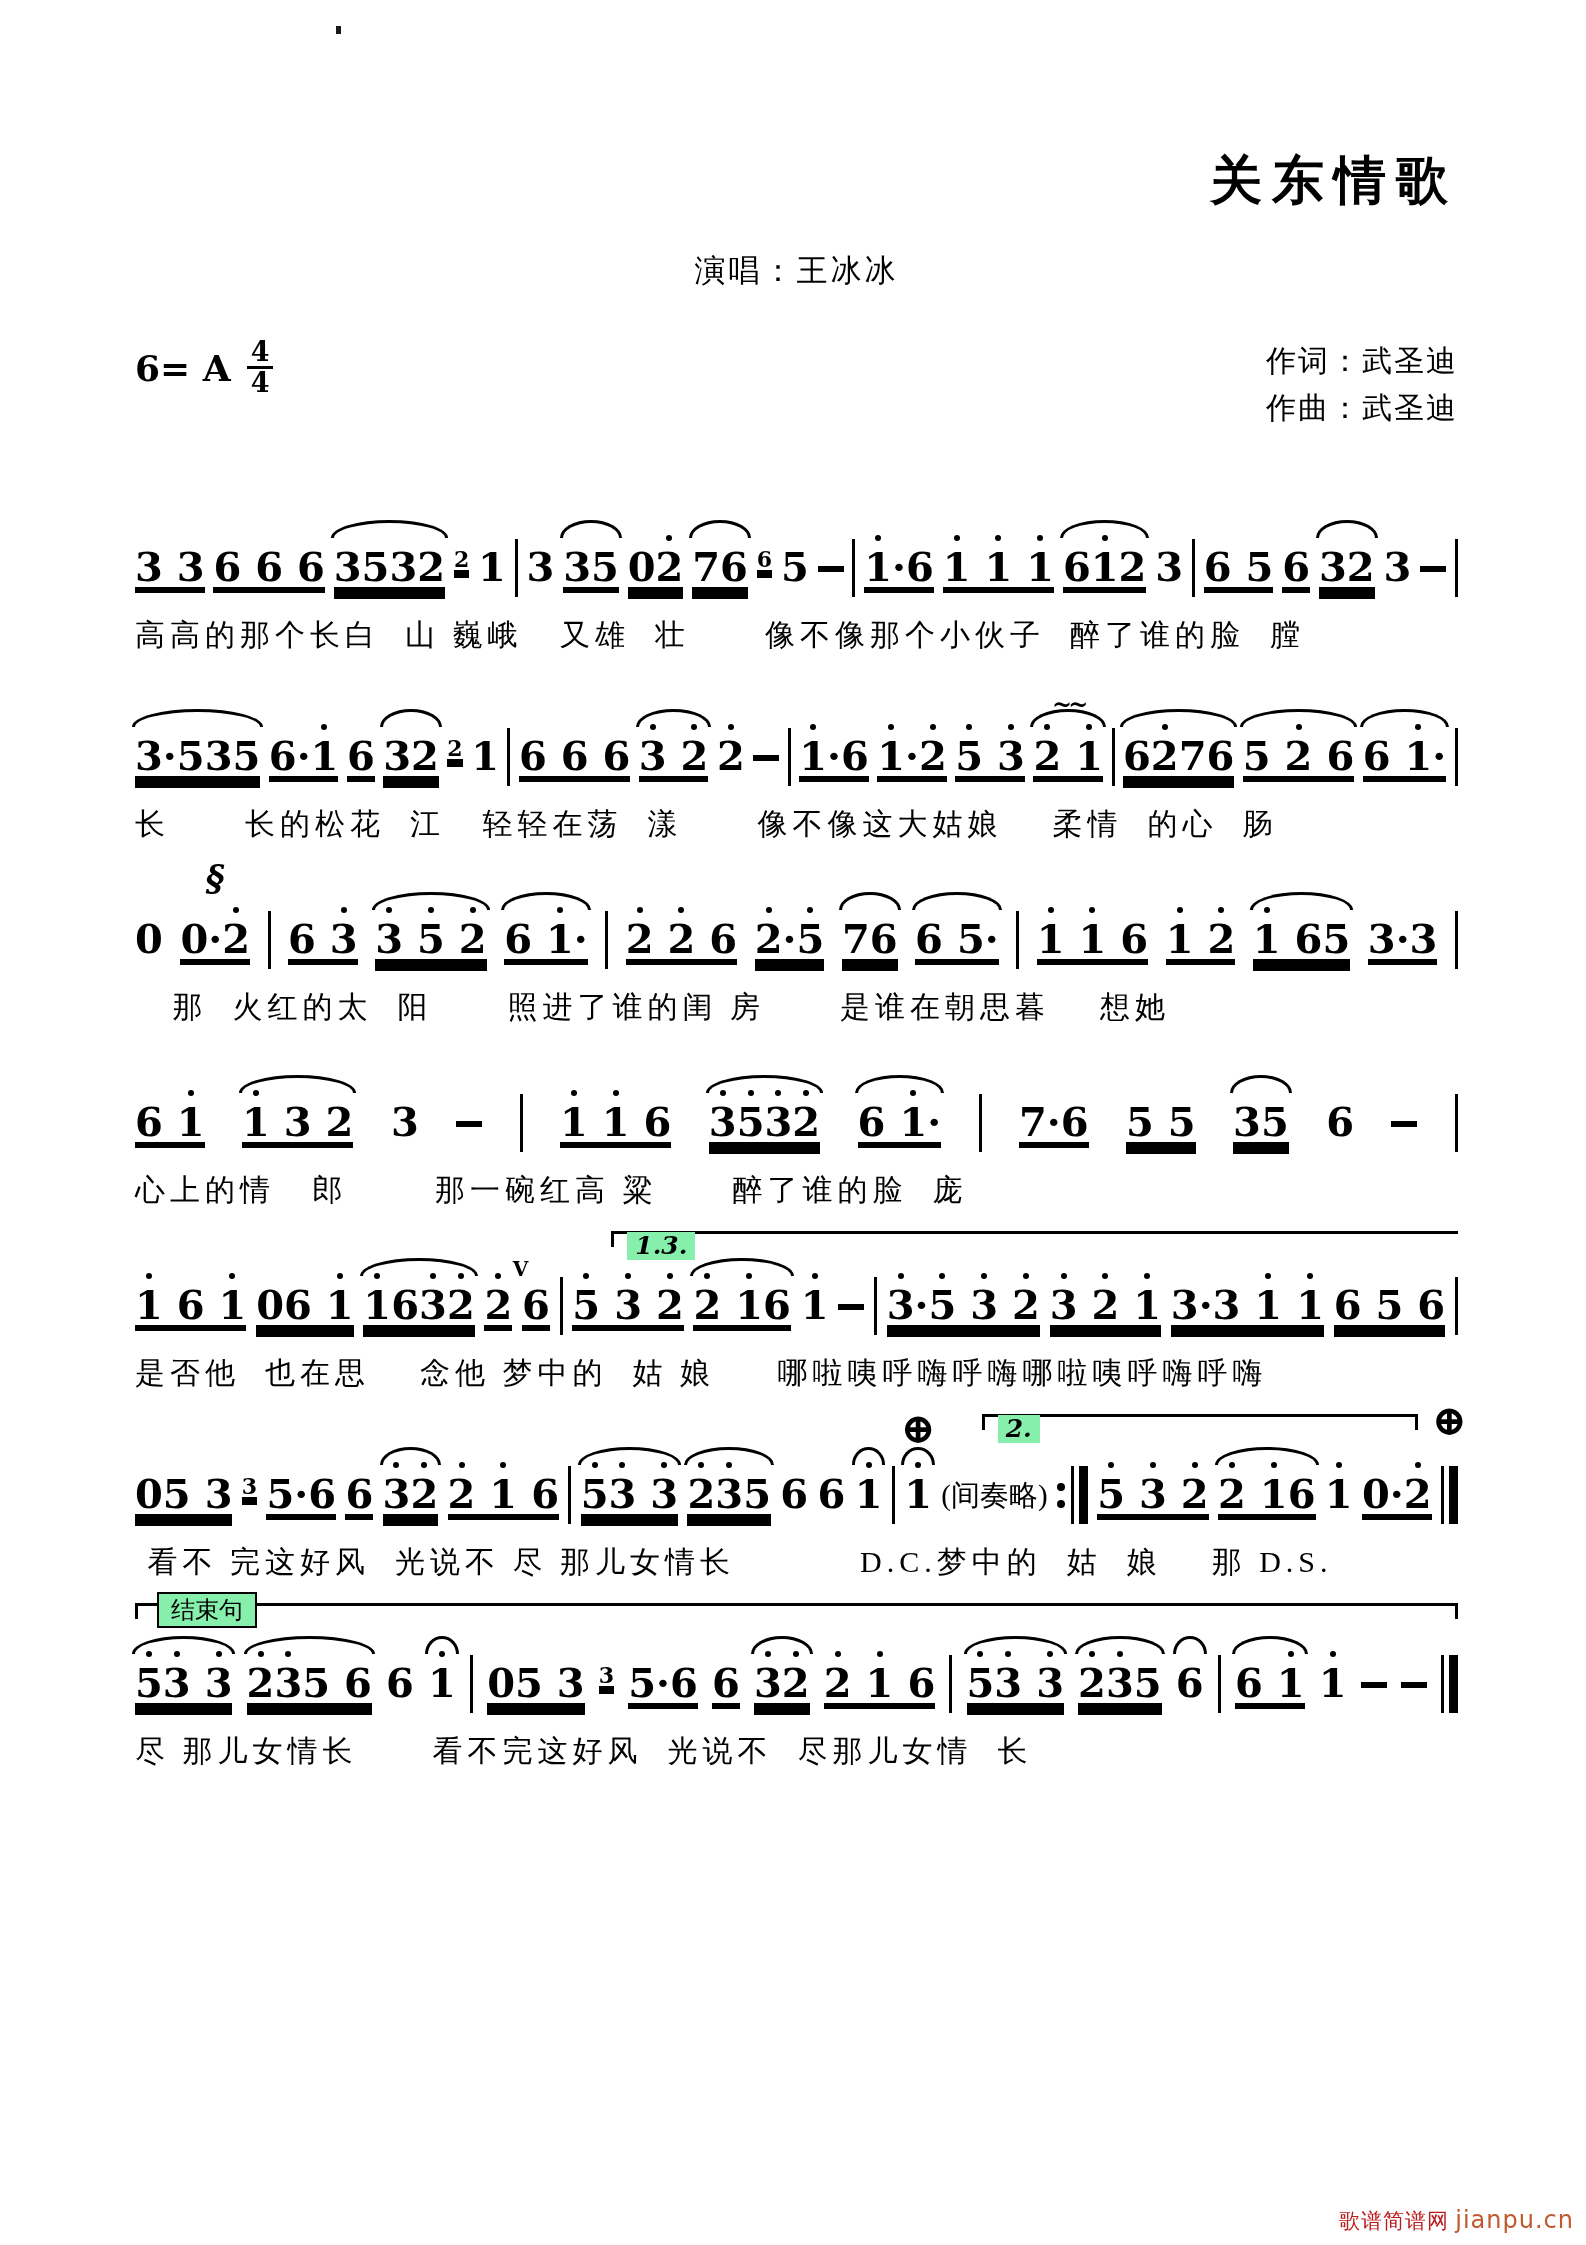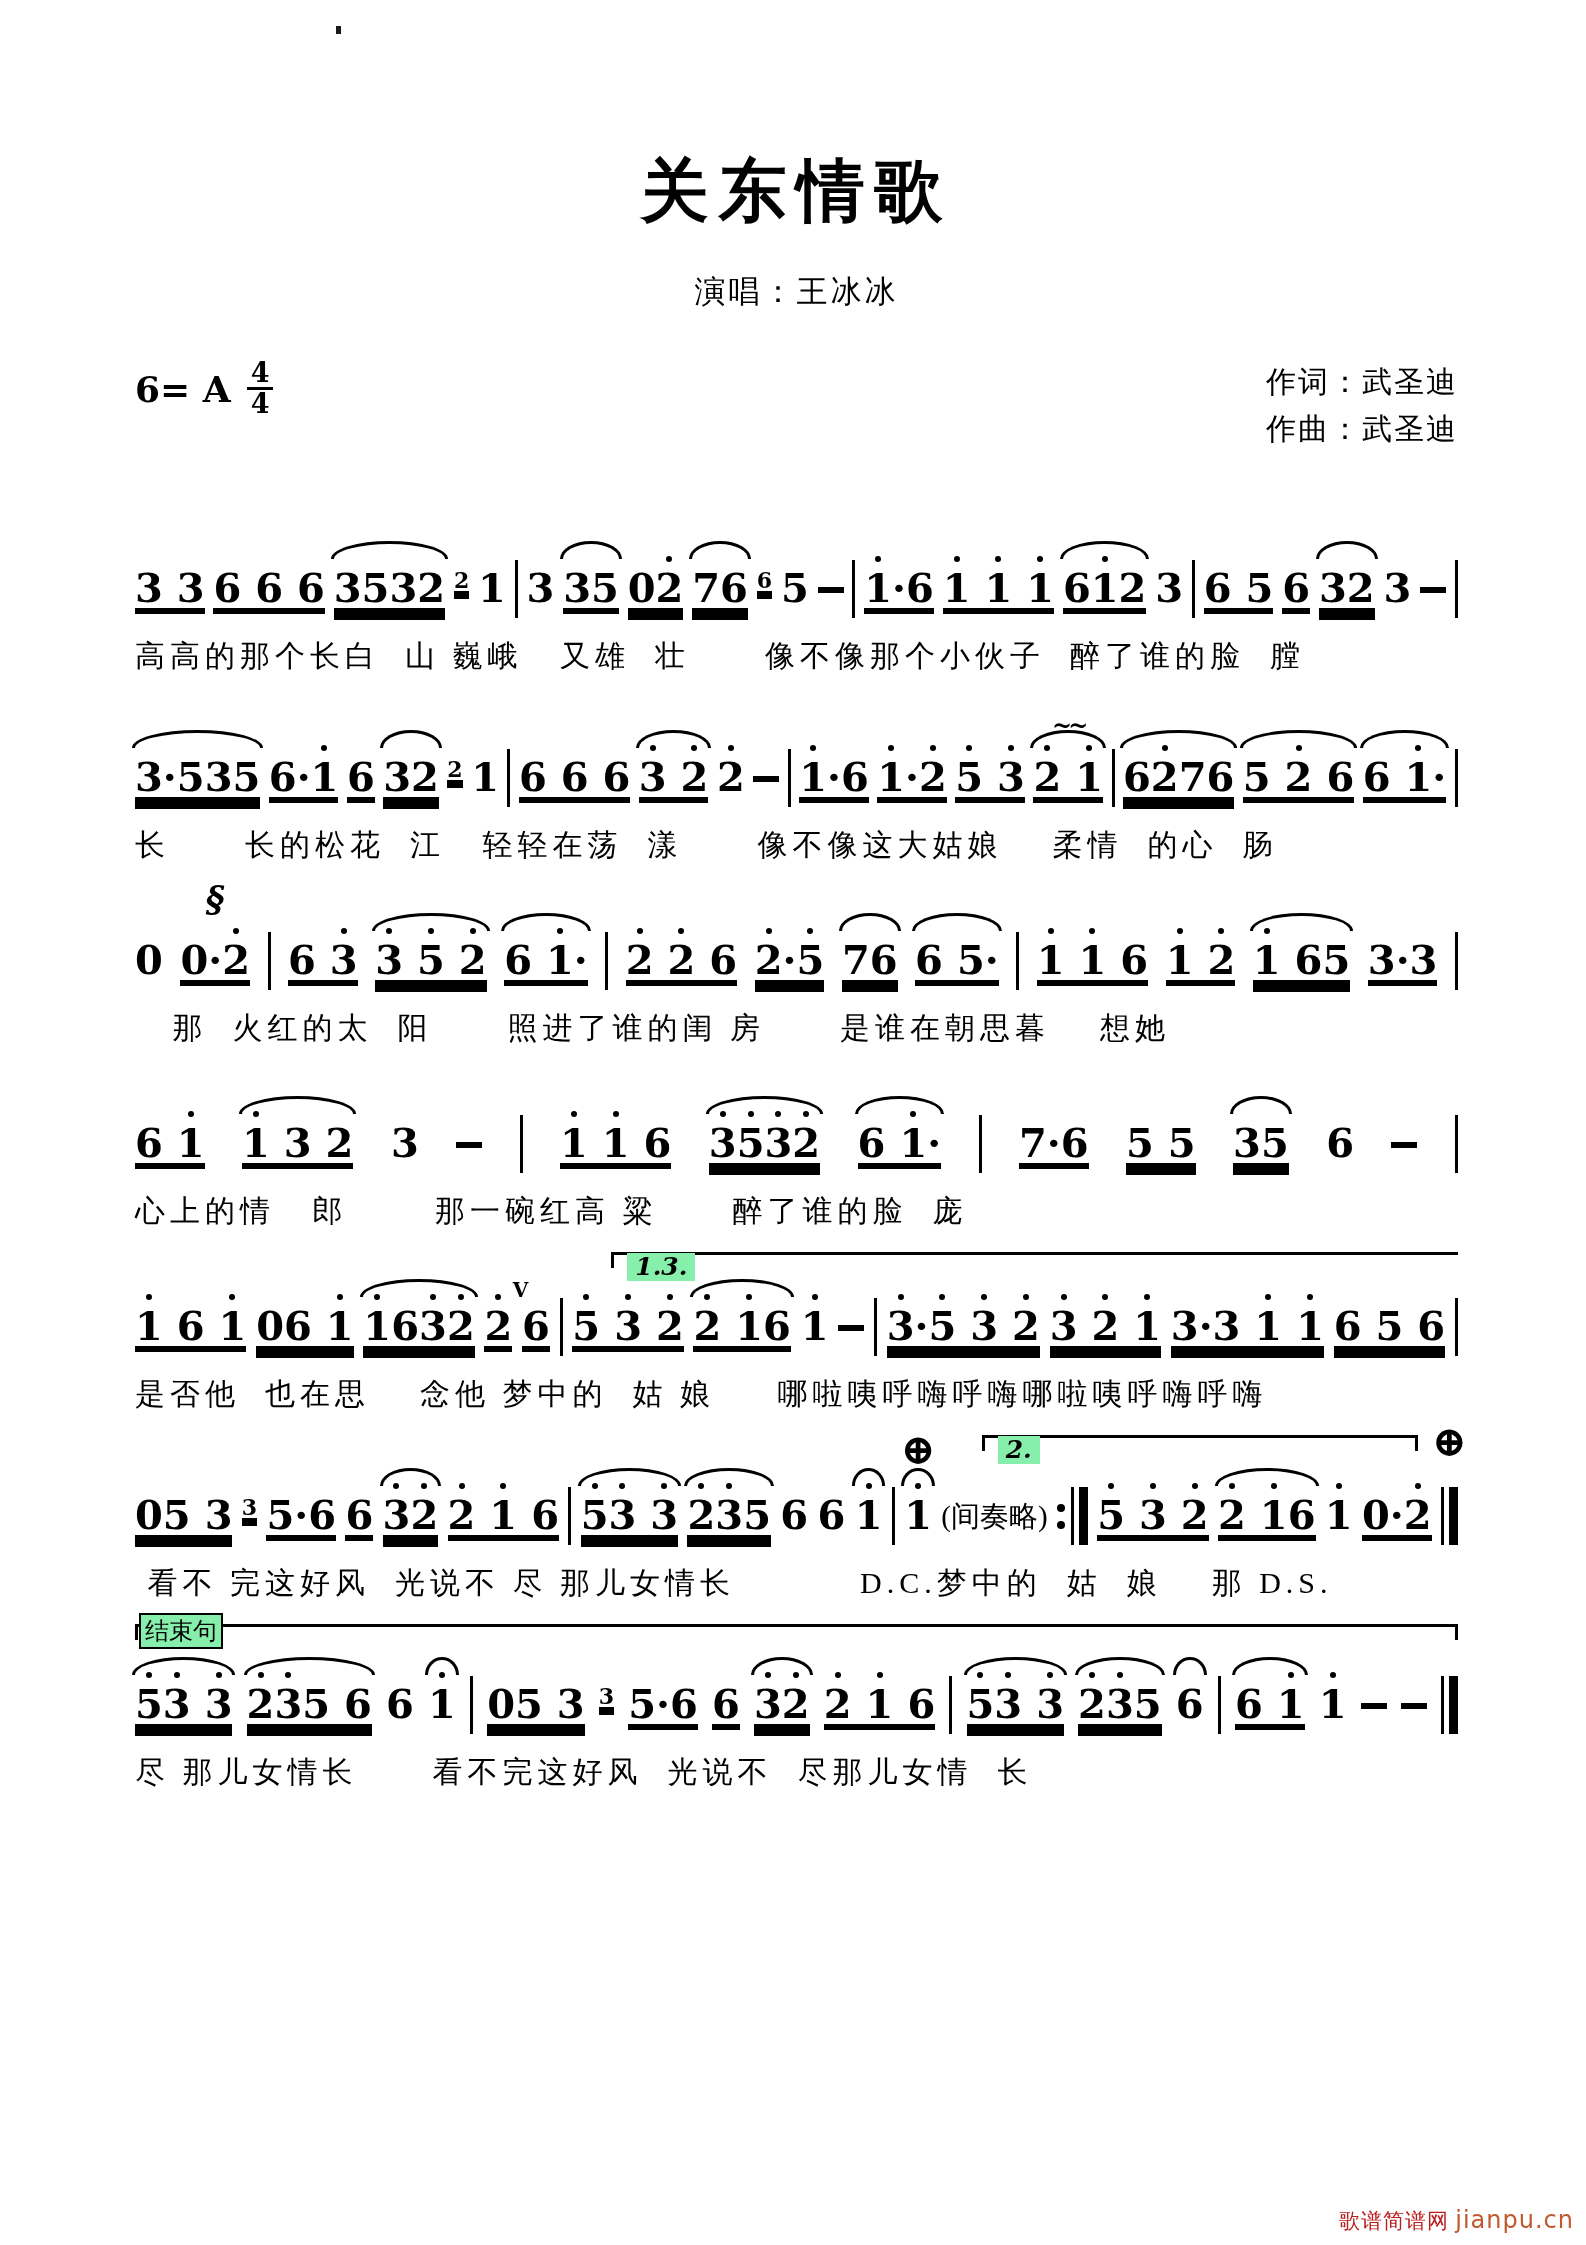--- a/index.html
+++ b/index.html
@@ -3,21 +3,21 @@
 <meta charset="utf-8">
 <style>
   html,body{margin:0;padding:0;}
   body{
     width:1586px;height:2245px;background:#ffffff;color:#000;
     position:relative;overflow:hidden;
     font-family:"Liberation Serif",serif;
   }
   .sheet{position:absolute;left:135px;right:128px;top:0;}
   .page-title{
-    margin-top:146px;text-align:center;font-size:68px;font-weight:bold;
+    margin-top:146px;text-align:right;font-size:52px;font-weight:bold;
     letter-spacing:10px;font-family:"Liberation Serif",serif;
   }
   .subtitle{margin-top:34px;text-align:center;font-size:31px;letter-spacing:3px;}
   .meta-row{display:flex;justify-content:space-between;margin-top:46px;align-items:flex-start;}
   .key-sig{font-size:36px;font-weight:bold;font-family:"DejaVu Serif",serif;display:flex;align-items:center;}
   .timesig{display:inline-flex;flex-direction:column;align-items:center;margin-left:16px;
     font-size:27px;font-weight:bold;line-height:1.05;font-family:"DejaVu Serif",serif;}
   .ts-num{border-bottom:3px solid #000;padding:0 4px;}
   .ts-den{padding:0 4px;}
   .credits{font-size:30px;line-height:1.55;letter-spacing:2px;}
@@ -58,21 +58,21 @@
   .lyrics{
     font-size:30px;margin-top:12px;white-space:pre;letter-spacing:5px;
     font-family:"Liberation Serif",serif;
   }
   .bracket{position:absolute;top:12px;height:16px;border-top:3px solid #000;}
   .bracket.lt::before{content:"";position:absolute;left:0;top:-2px;width:3px;height:15px;background:#000;}
   .bracket.rt::after{content:"";position:absolute;right:0;top:-2px;width:3px;height:15px;background:#000;}
   .blabel{position:absolute;left:16px;top:-2px;font-size:25px;font-weight:bold;font-style:italic;
     background:#86efac;padding:0 8px;line-height:1.1;font-family:"DejaVu Serif",serif;}
   .blabel.boxed{font-style:normal;font-weight:normal;font-family:"Liberation Serif",serif;
-    border:2px solid #000;top:-14px;left:4px;font-size:24px;padding:3px 4px;}
+    border:2px solid #000;top:-14px;left:22px;font-size:24px;padding:3px 12px;}
   .watermark{position:absolute;right:12px;bottom:10px;font-size:21px;letter-spacing:1px;}
   .wm-site{color:#b91c1c;}
   .wm-domain{color:#c05a2e;font-family:"DejaVu Sans",sans-serif;font-size:24px;}
   .page-mark{position:absolute;left:336px;top:26px;width:5px;height:8px;background:#1a1a1a;}
 </style>
 </head>
 <body>
 
 <div class="sheet">
   <div class="page-title">关东情歌</div>

